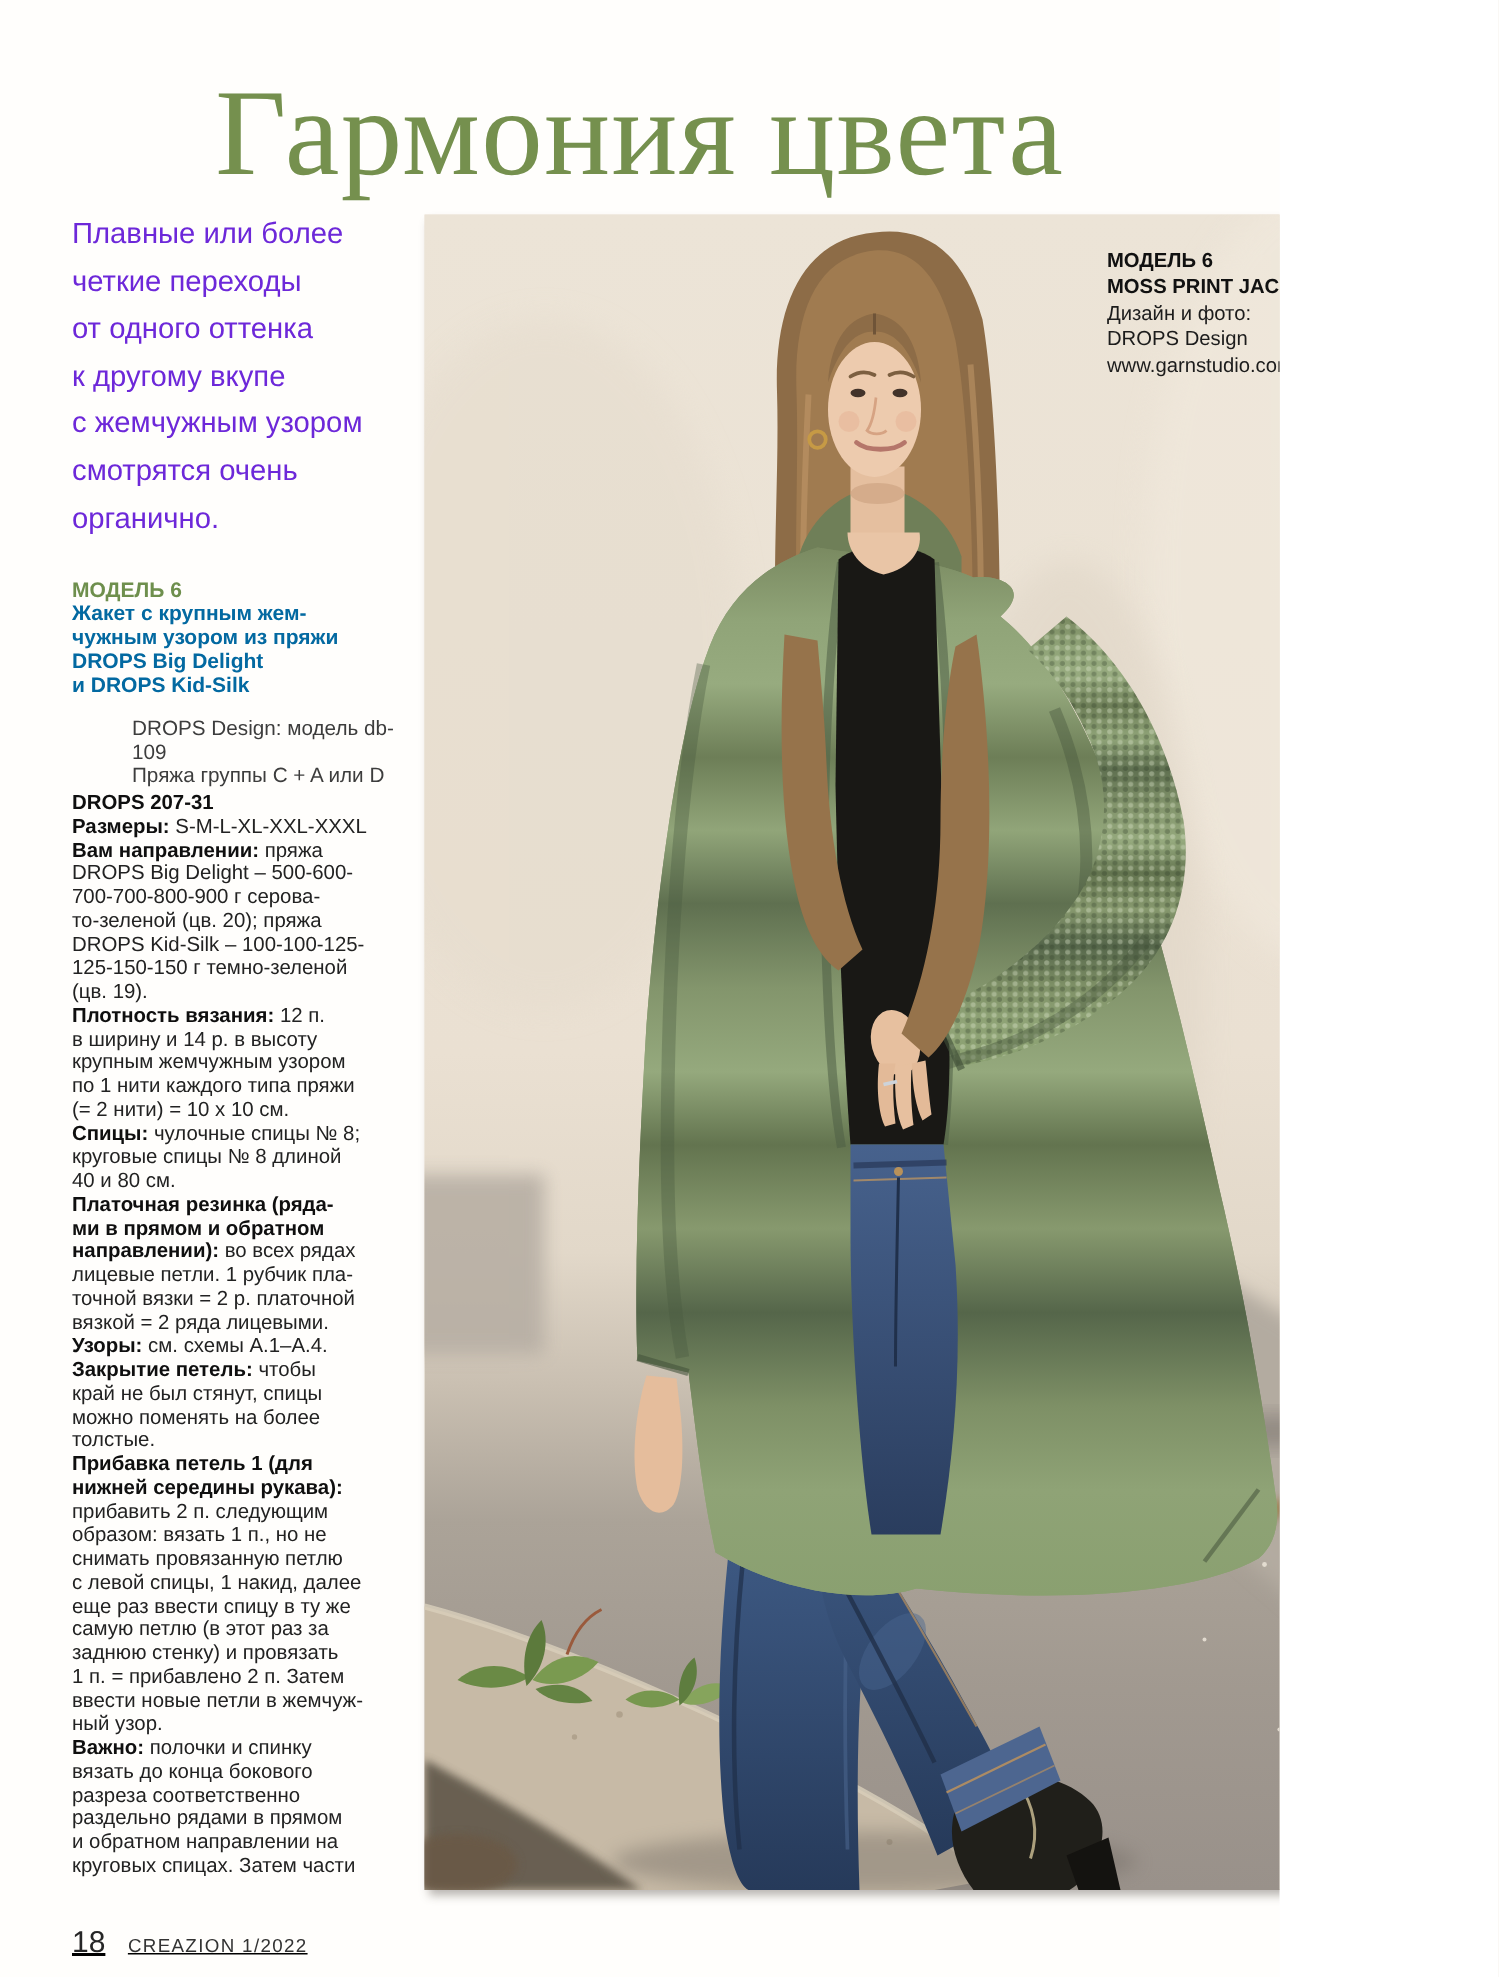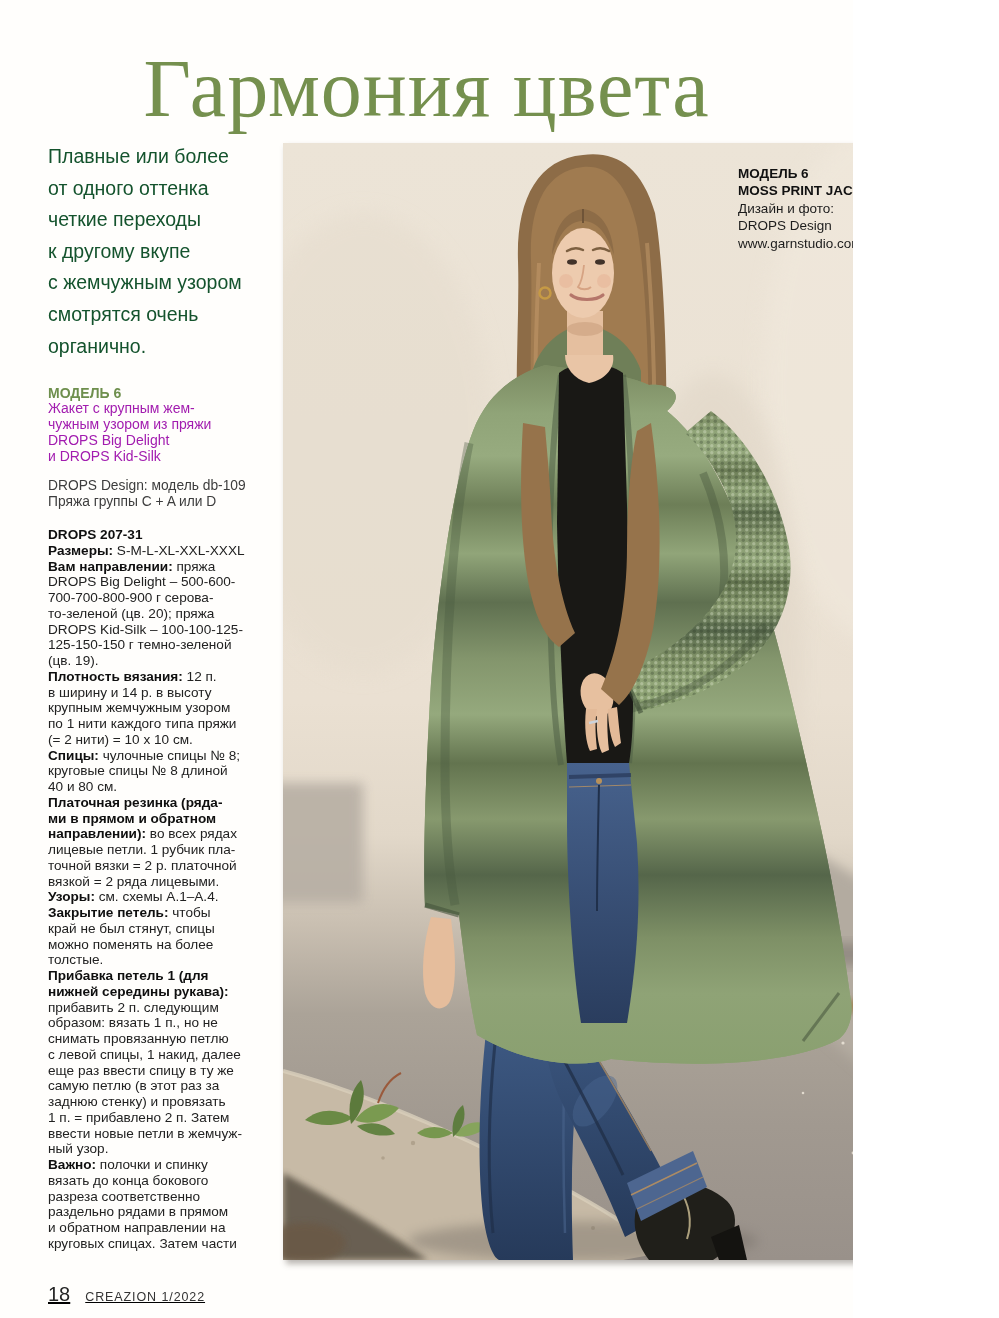--- a/index.html
+++ b/index.html
@@ -4,26 +4,26 @@
 <style>
   html,body{margin:0;padding:0;background:#ffffff;}
   .page{position:relative;width:853px;height:1318px;background:#fffefc;
         font-family:"Liberation Sans","DejaVu Sans",sans-serif;overflow:hidden;}
 
   .title{position:absolute;top:48px;left:0;width:100%;margin:0;text-align:center;
          font-family:"Liberation Serif","DejaVu Serif",serif;font-weight:400;
          font-size:82px;line-height:1;letter-spacing:1px;color:#75904e;}
 
   .intro{position:absolute;left:48px;top:141px;width:236px;
-         font-size:19.5px;line-height:31.6px;color:#14532d;}
+         font-size:19.5px;line-height:31.6px;color:#6d28d9;}
 
   .model-block{position:absolute;left:48px;top:385px;width:236px;}
   .model-label{font-size:14px;font-weight:bold;color:#6e8f4d;line-height:16px;}
-  .model-title{font-size:14px;font-weight:normal;line-height:15.9px;color:#a21caf;}
-  .design-info{margin-top:13px;font-size:13.8px;line-height:15.9px;color:#3d3d3d;}
+  .model-title{font-size:14px;font-weight:bold;line-height:15.9px;color:#0369a1;}
+  .design-info{margin-top:13px;font-size:13.8px;line-height:15.9px;color:#3d3d3d;margin-left:40px;}
 
   .specs{position:absolute;left:48px;top:527px;width:240px;
          font-size:13.6px;line-height:15.75px;color:#222222;}
   .specs div{white-space:nowrap;}
   .b{font-weight:bold;color:#0f0f0f;}
 
   .footer{position:absolute;left:48px;top:1266px;display:flex;align-items:baseline;gap:15px;text-decoration:underline;}
   .page-num{font-size:20px;color:#262626;}
   .issue{font-size:12.5px;letter-spacing:.9px;color:#333333;margin-top:24px;}
 
@@ -37,22 +37,22 @@
 </style>
 </head>
 <body>
 
 <div class="page">
 
   <h1 class="title" style="color: rgb(117, 144, 78);">Гармония цвета</h1>
 
   <div class="intro">
       <div>Плавные или более</div>
+      <div>четкие переходы</div>
       <div>от одного оттенка</div>
-      <div>четкие переходы</div>
       <div>к другому вкупе</div>
       <div>с жемчужным узором</div>
       <div>смотрятся очень</div>
       <div>органично.</div>
     </div>
 
   <div class="model-block">
     <div class="model-label" style="color: rgb(110, 143, 77);">МОДЕЛЬ 6</div>
     <div class="model-title">
         <div>Жакет с крупным жем-</div>

